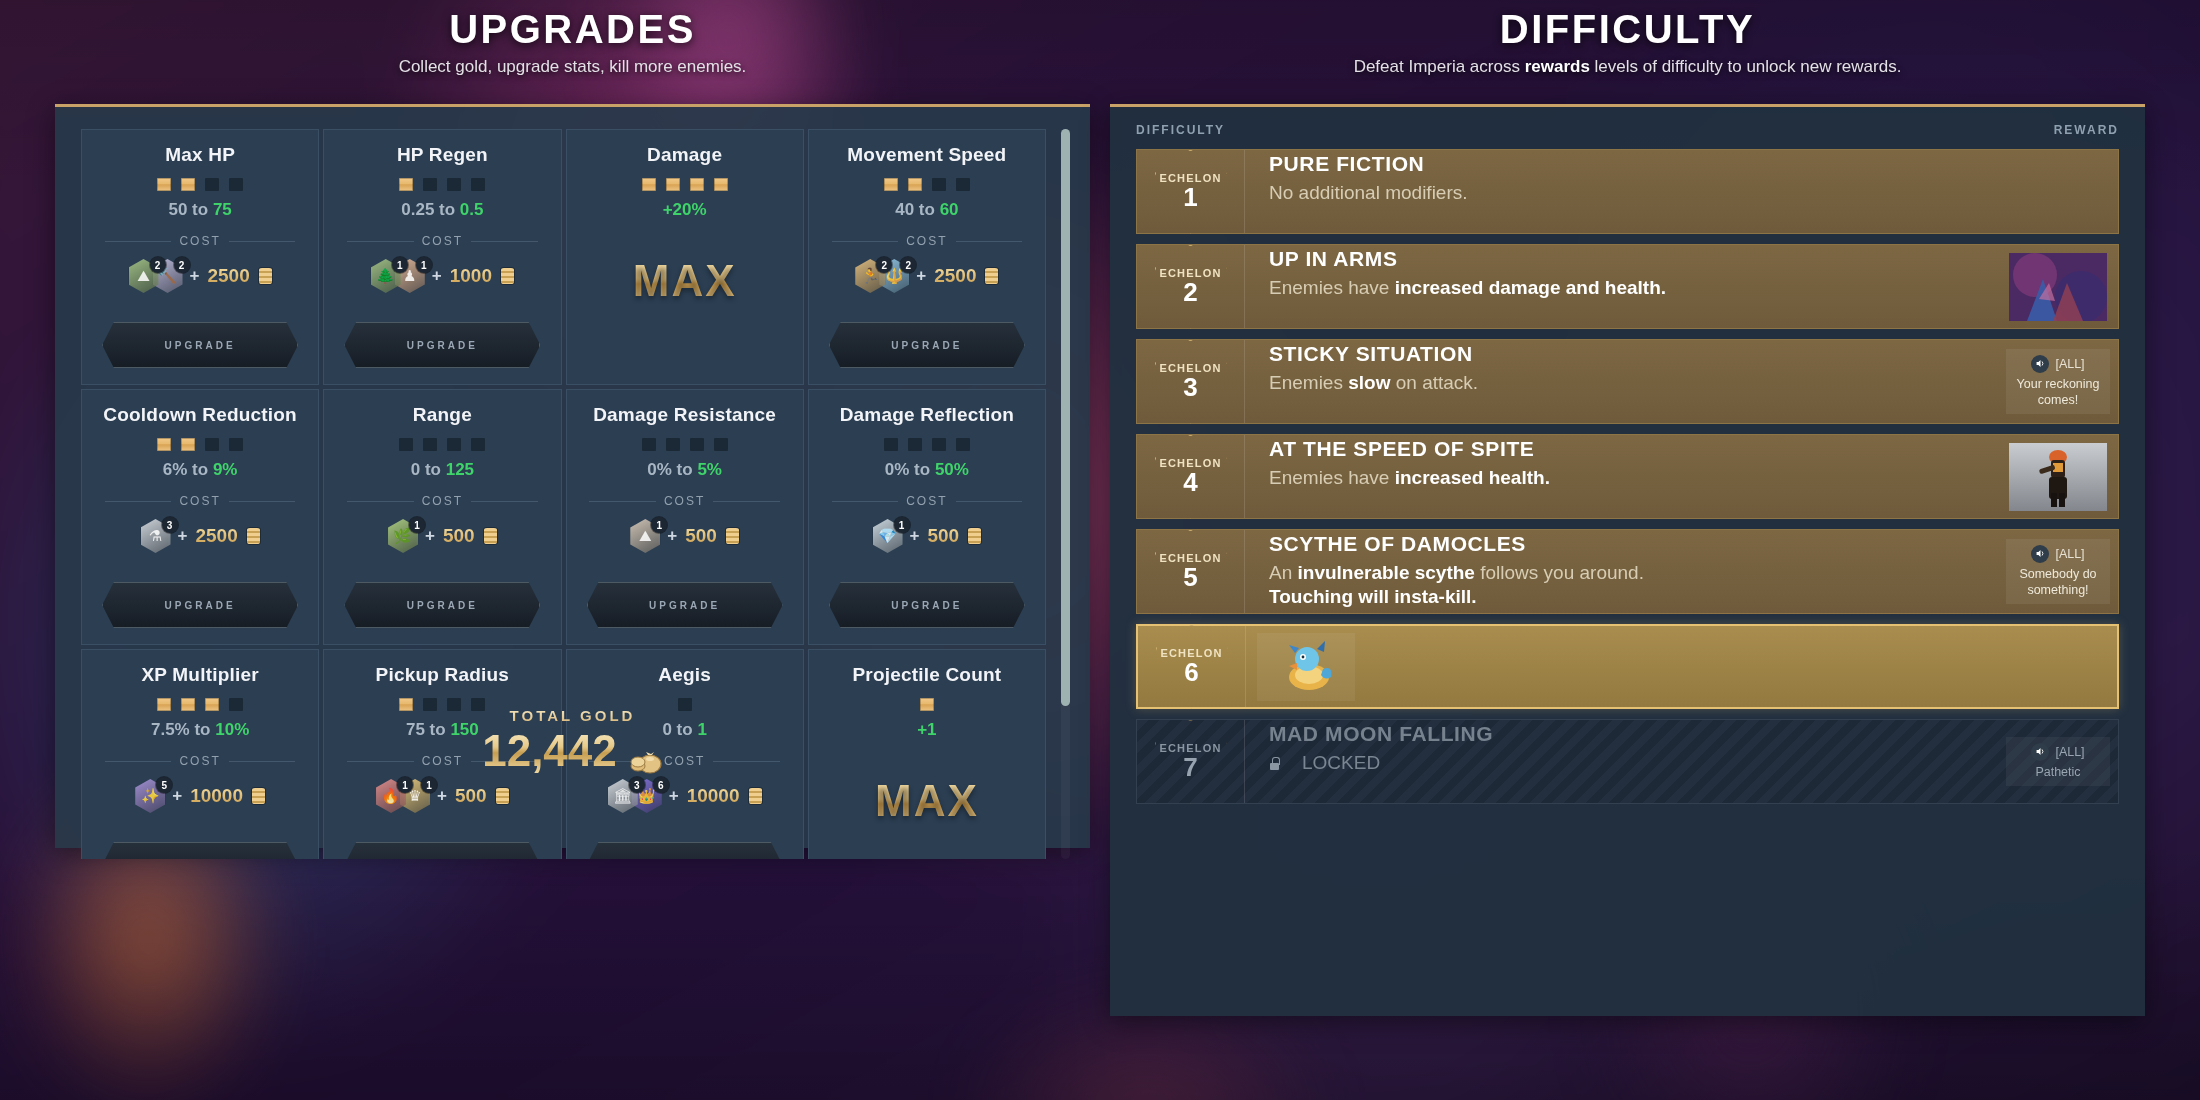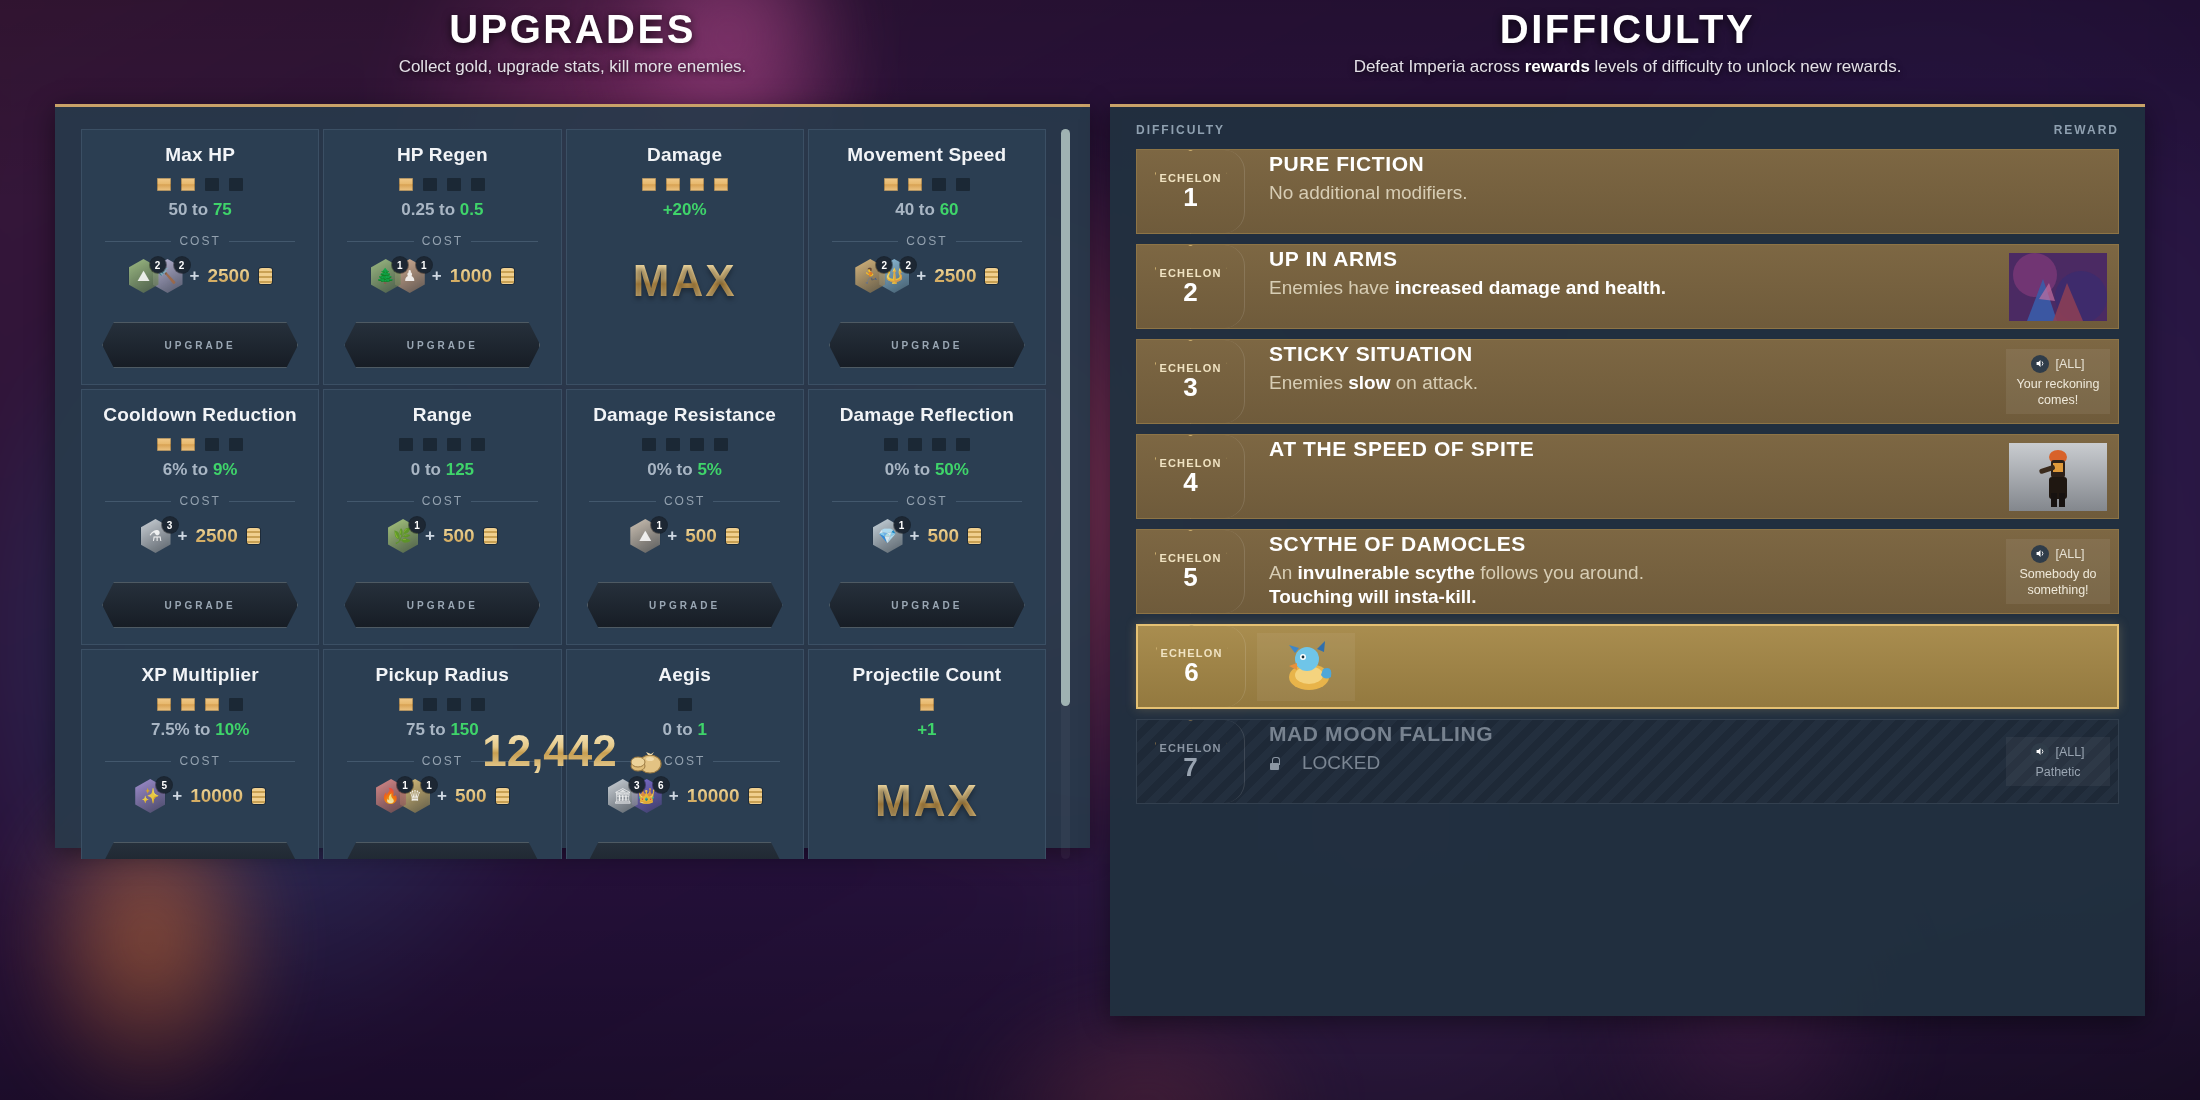--- a/index.html
+++ b/index.html
@@ -116,21 +116,21 @@
                color: #8fa0b0; font-size: 12px; letter-spacing: 2px; font-weight: bold; }
   #diff-list { position: absolute; left: 26px; top: 42px; width: 983px; }
   .ech { display: flex; align-items: stretch; height: 85px; margin-bottom: 10px;
          background: linear-gradient(180deg,#7d6743 0%,#6f5b3b 100%);
          border: 1px solid #8d7446; position: relative; }
   .ech.current { background: linear-gradient(180deg,#a98d4f 0%,#93793f 100%);
                  border: 2px solid #e5c173; box-shadow: 0 0 10px rgba(229,193,115,.25); }
   .ech.locked { background: repeating-linear-gradient(135deg,#232f3e 0 8px,#1e2937 8px 16px);
                 border: 1px solid #33404f; }
   .ech-badge { width: 108px; display: flex; align-items: center; justify-content: center;
-               position: relative; border-right: 1px solid rgba(255,255,255,.13); border-radius: 21px; }
+               position: relative; border-right: 1px solid rgba(255,255,255,.13); }
   .diamond { position: absolute; left: 50%; top: 50%; transform: translate(-50%,-50%);
              width: 72px; height: 84px; border: 1px solid #c8ab6b;
              clip-path: polygon(50% 0,100% 28%,50% 100%,0 28%);
              background: transparent; }
   .diamond::after { content:""; position:absolute; inset:2px; border:0; }
   .ech.locked .diamond { border-color: #6d5f45; }
   .badge-txt { position: relative; text-align: center; z-index: 2; }
   .badge-txt .w { font-size: 11px; letter-spacing: 1.2px; font-weight: bold; color: #f0e3c2; }
   .badge-txt .n { font-size: 26px; font-weight: bold; color: #fff; line-height: 1.05; }
   .ech.locked .badge-txt .w { color: #8b96a3; }
@@ -470,20 +470,21 @@
           </div>
           <div class="delta"><span class="to">+1</span></div>
           <div class="maxed">MAX</div>
         </div>
       </div>
   </div>
   <div id="upg-scrollbar">
     <div id="upg-thumb"></div>
   </div>
   <div id="total-gold">
+    <div class="lbl">TOTAL GOLD</div>
     <div class="amt">
       <span>12,442</span>
       <span class="moneybag">
         <svg viewBox="0 0 34 34" width="34" height="34">
           <ellipse cx="21" cy="24" rx="11" ry="9" fill="#e3c383" stroke="#9b7a42" stroke-width="1.2"></ellipse>
           <ellipse cx="21" cy="19" rx="4" ry="2" fill="#f2dcab"></ellipse>
           <path d="M17 12 l2 3 h4 l2 -3 l-3 2 z" fill="#f2dcab"></path>
           <ellipse cx="9" cy="26" rx="7" ry="5" fill="#dfbd79" stroke="#9b7a42" stroke-width="1"></ellipse>
           <ellipse cx="9" cy="22" rx="7" ry="5" fill="#ecd39a" stroke="#9b7a42" stroke-width="1"></ellipse>
         </svg>
@@ -565,20 +566,21 @@
       <div class="ech">
         <div class="ech-badge">
           <div class="diamond"></div>
           <div class="badge-txt">
             <div class="w">ECHELON</div>
             <div class="n">4</div>
           </div>
         </div>
         <div class="ech-body">
           <div class="ech-name">AT THE SPEED OF SPITE</div>
+          <div class="ech-desc"><span>Enemies have </span><b>increased health.</b><span></span></div>
         </div>
         <div class="ech-reward">
           <div class="thumb portrait"><svg viewBox="0 0 98 68" width="98" height="68">
               <rect width="98" height="68" fill="url(#g1)"></rect>
               <defs>
                 <linearGradient id="g1" x1="0" y1="0" x2="0" y2="1">
                   <stop offset="0" stop-color="#c9ccd0"></stop>
                   <stop offset="1" stop-color="#83878d"></stop>
                 </linearGradient>
               </defs>

